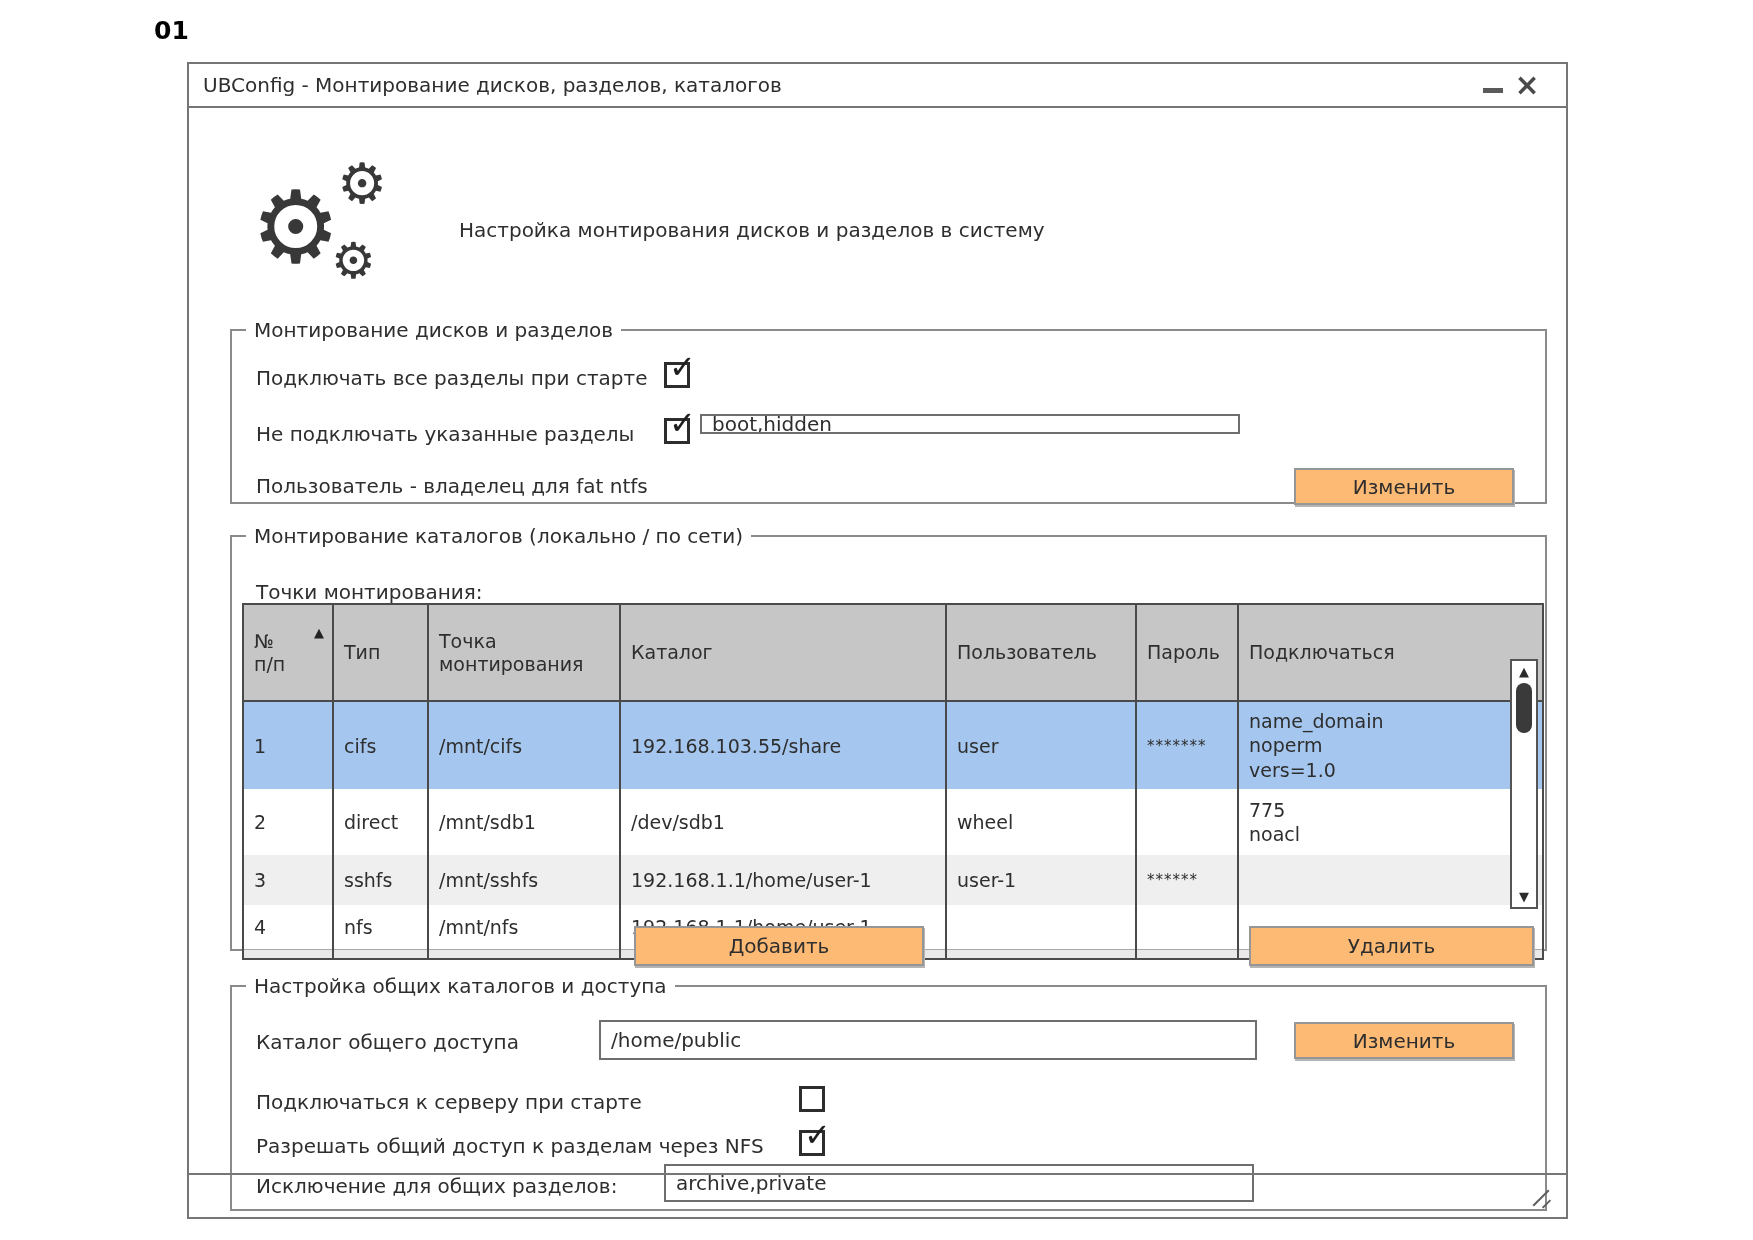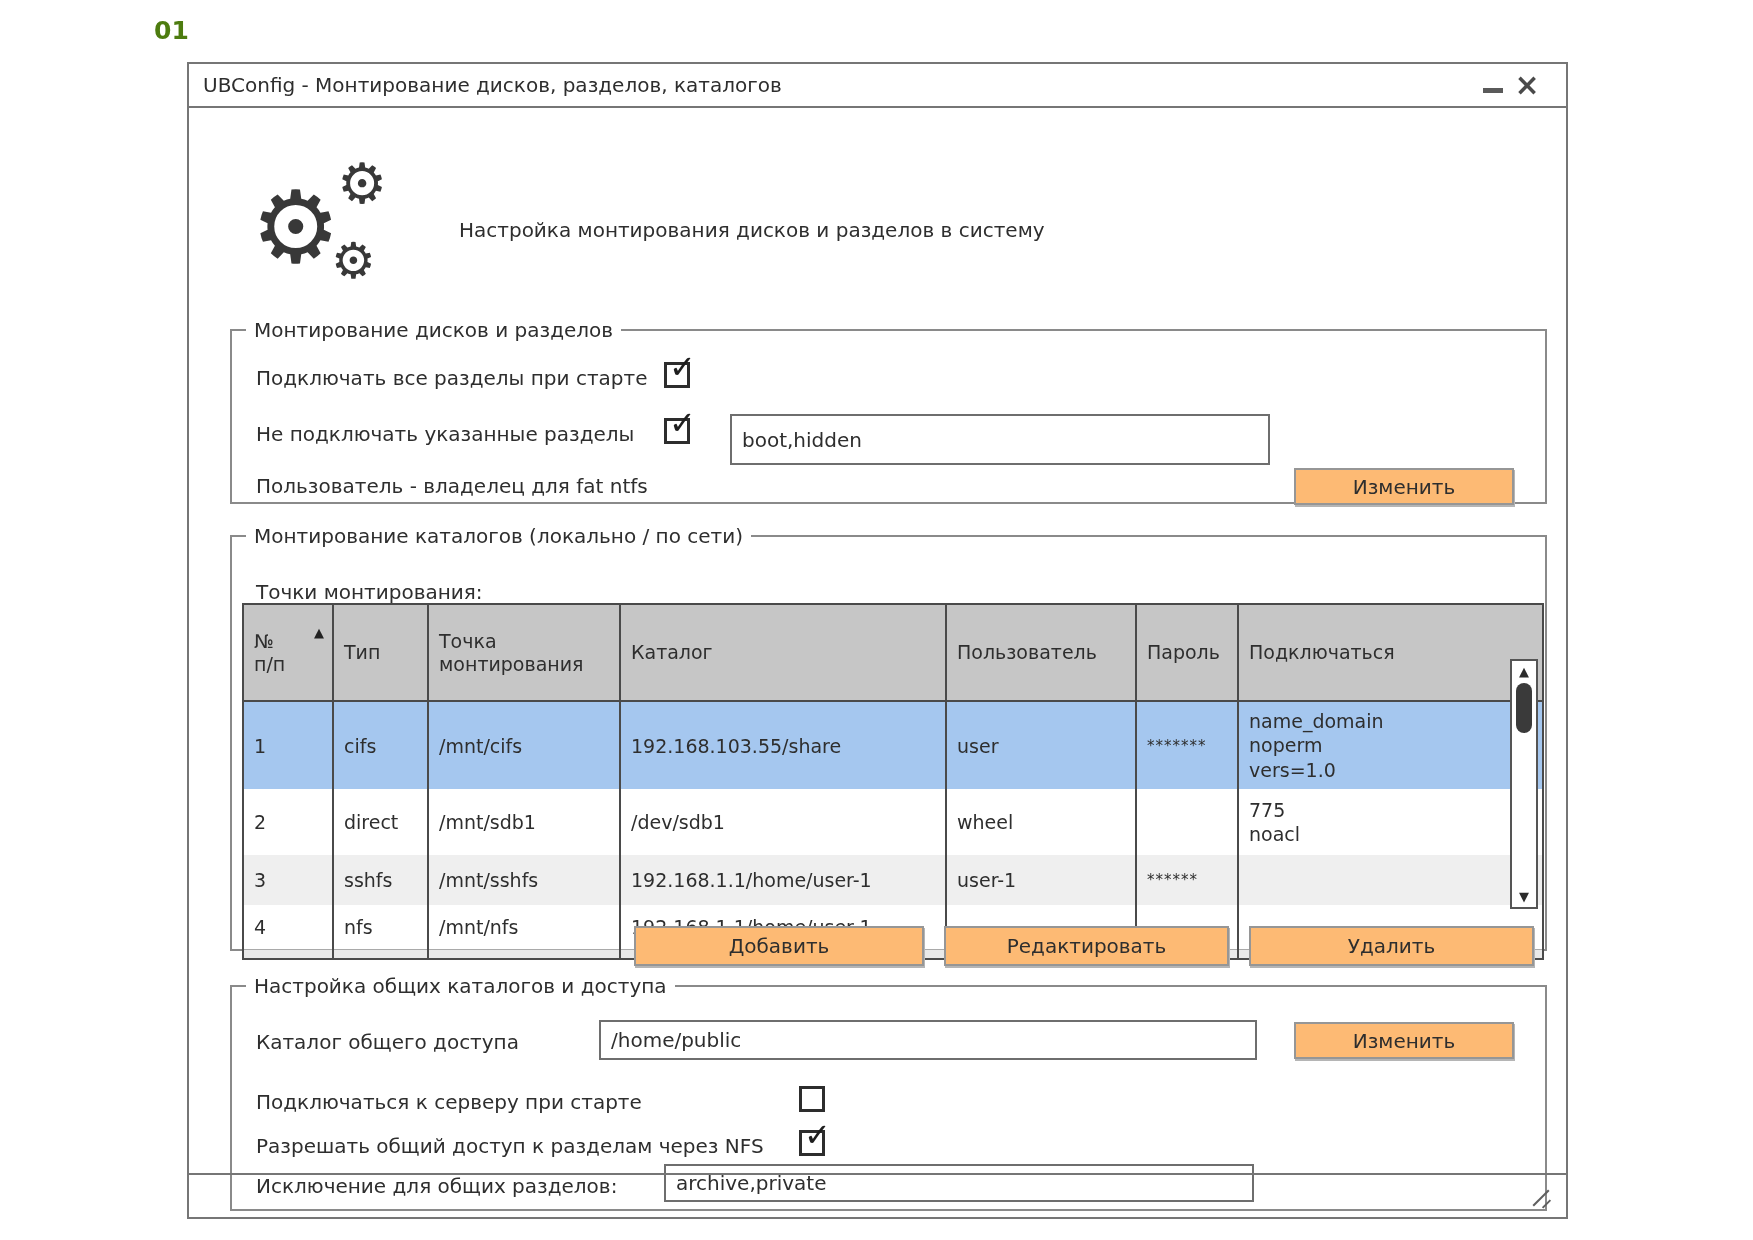--- a/index.html
+++ b/index.html
@@ -1,20 +1,20 @@
 <!DOCTYPE html>
 <html><head>
 <meta charset="utf-8">
 <style>
   * { margin:0; padding:0; box-sizing:border-box; }
   html,body { width:1753px; height:1240px; background:#ffffff;
     font-family:"DejaVu Sans", sans-serif; color:#2e2e2e; overflow:hidden; }
 
   .page-label { position:absolute; left:154px; top:16px; font-size:25px;
-    font-weight:bold; color:#4d7c0f; }
+    font-weight:bold; color:#000000; }
 
   .window { position:absolute; left:187px; top:62px; width:1381px; height:1157px;
     border:2px solid #767676; background:#fff; }
 
   .titlebar { position:relative; height:44px; border-bottom:2px solid #767676;
     display:flex; align-items:center; padding:0 22px 0 14px; }
   .titlebar .title { font-size:20px; flex:1; }
   .win-btn { display:flex; align-items:center; justify-content:center;
     width:34px; height:34px; cursor:default; }
   .minimize-bar { width:20px; height:5px; background:#5a5a5a; margin-top:10px; }
@@ -119,21 +119,21 @@
 
       <span class="lbl" style="left:24px; top:24px;">Подключать все разделы при старте</span>
       <span class="cb" style="left:432px; top:20px;">
         <span class="check">✓</span>
       </span>
 
       <span class="lbl" style="left:24px; top:80px;">Не подключать указанные разделы</span>
       <span class="cb" style="left:432px; top:76px;">
         <span class="check">✓</span>
       </span>
-      <input class="txt" style="left: 498px; top: 72px; width: 540px; height: 51px;" value="boot,hidden">
+      <input class="txt" style="left: 468px; top: 72px; width: 540px; height: 20px;" value="boot,hidden">
 
       <span class="lbl" style="left:24px; top:132px;">Пользователь - владелец для fat ntfs</span>
       <button class="btn" style="left:1062px; top:126px; width:220px; height:37px;">Изменить</button>
     </fieldset>
 
     <fieldset class="fs-catalog">
       <legend>Монтирование каталогов (локально / по сети)</legend>
 
       <span class="lbl" style="left:24px; top:32px;text-align:center;">Точки монтирования:</span>
 
@@ -217,21 +217,20 @@
         </table>
 
         <div class="vscroll">
           <div class="arr arr-up">▲</div>
           <div class="vthumb"></div>
           <div class="arr arr-down">▼</div>
         </div>
       </div>
 
       <button class="btn" style="left:402px; top:378px; width:290px; height:40px;">Добавить</button>
-      <button class="btn" style="left:712px; top:378px; width:285px; height:40px;">Редактировать</button>
       <button class="btn" style="left:1017px; top:378px; width:285px; height:40px;">Удалить</button>
     </fieldset>
 
     <fieldset class="fs-share">
       <legend>Настройка общих каталогов и доступа</legend>
 
       <span class="lbl" style="left:24px; top:32px;">Каталог общего доступа</span>
       <input class="txt" style="left: 367px; top: 22px; width: 658px; height: 40px;" value="/home/public">
       <button class="btn" style="left:1062px; top:24px; width:220px; height:37px;">Изменить</button>
 

